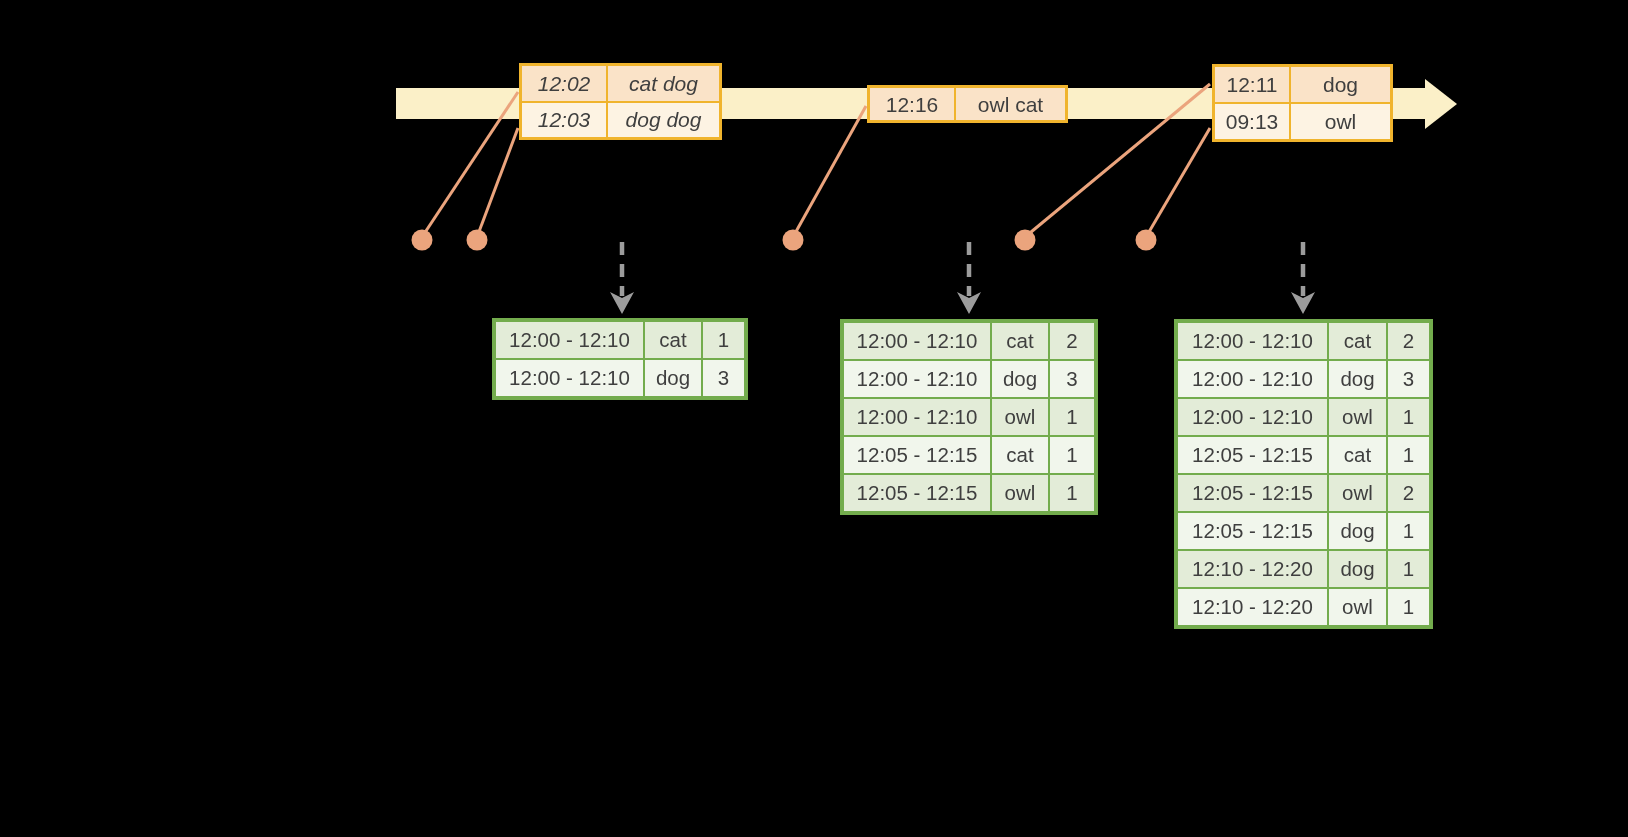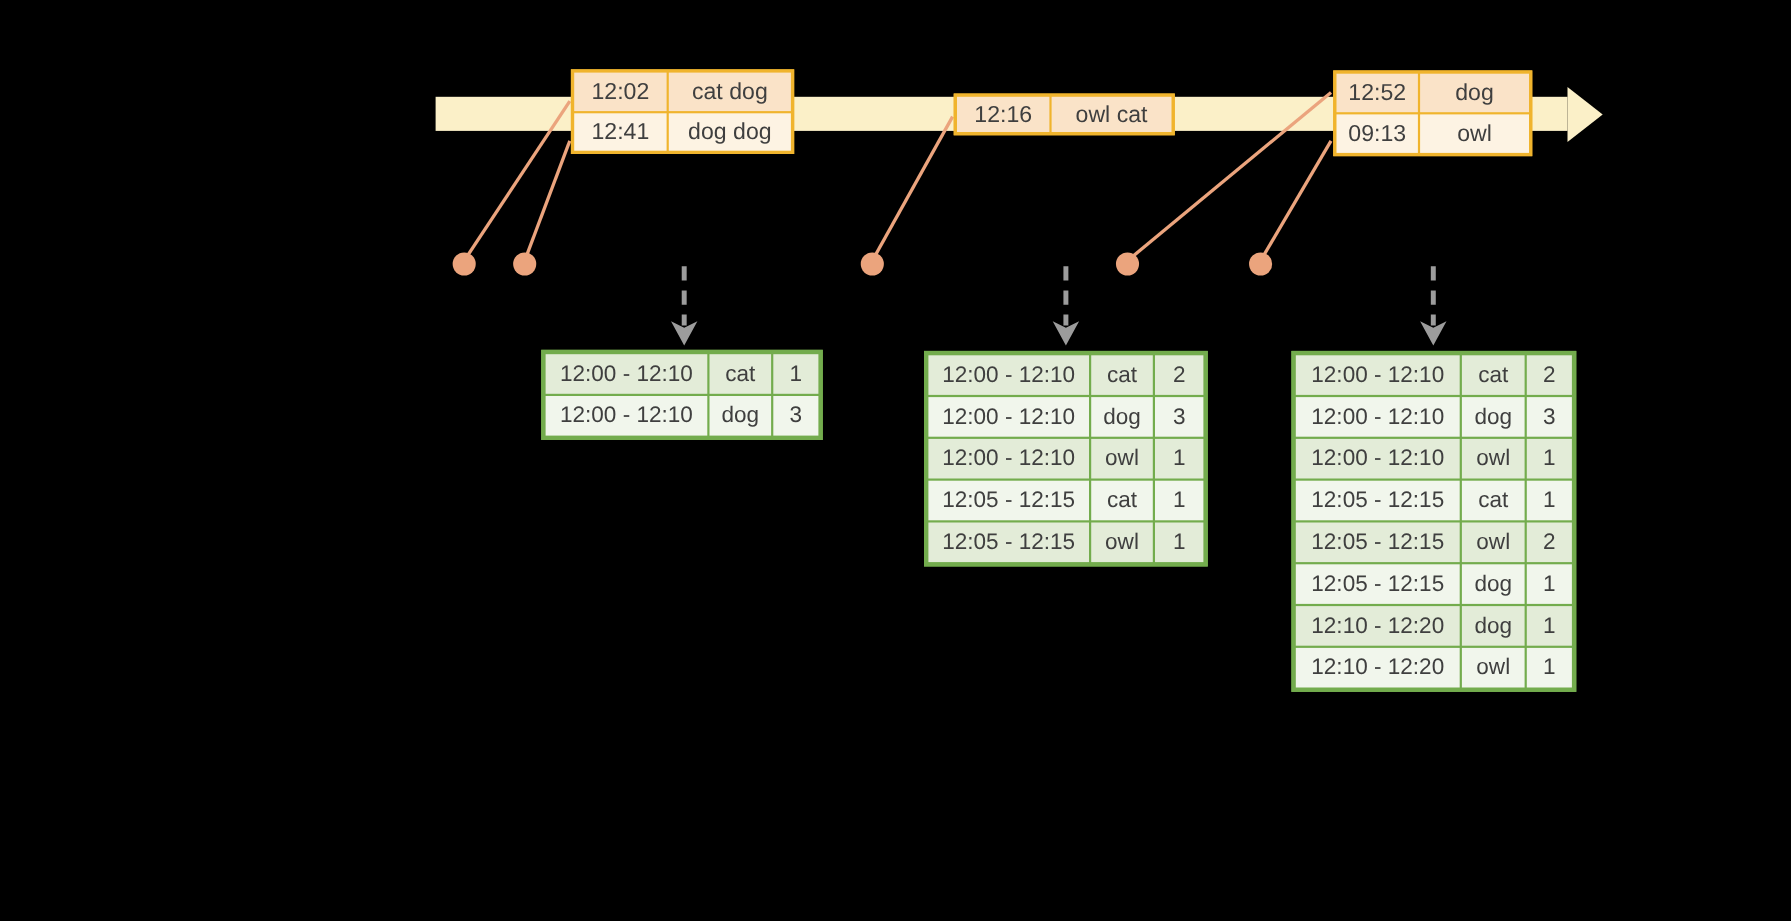--- a/index.html
+++ b/index.html
@@ -51,32 +51,32 @@
       <circle cx="1025" cy="240" r="10.5" fill="#EBA47D"></circle>
       <circle cx="1146" cy="240" r="10.5" fill="#EBA47D"></circle>
       <line x1="622" y1="242" x2="622" y2="296" stroke="#9C9C9C" stroke-width="4.5" stroke-dasharray="13 9"></line>
       <polygon points="610,292 622,314 634,292 622,298" fill="#9C9C9C"></polygon>
       <line x1="969" y1="242" x2="969" y2="296" stroke="#9C9C9C" stroke-width="4.5" stroke-dasharray="13 9"></line>
       <polygon points="957,292 969,314 981,292 969,298" fill="#9C9C9C"></polygon>
       <line x1="1303" y1="242" x2="1303" y2="296" stroke="#9C9C9C" stroke-width="4.5" stroke-dasharray="13 9"></line>
       <polygon points="1291,292 1303,314 1315,292 1303,298" fill="#9C9C9C"></polygon>
     </svg>
   <div id="events">
-      <div class="event-box" style="left: 519px; top: 63px; width: 203px; height: 77px; grid-template-columns: 84px 1fr; grid-template-rows: repeat(2, 1fr);">
+      <div class="event-box" style="left: 519px; top: 63px; width: 203px; height: 77px; grid-template-columns: 84px 1fr; grid-template-rows: repeat(2, 1fr); font-style: italic;">
         <div class="event-cell" style="background: var(--event-row-peach);">12:02</div>
         <div class="event-cell" style="background: var(--event-row-peach);">cat dog</div>
-        <div class="event-cell" style="background: var(--event-row-cream);">12:41</div>
+        <div class="event-cell" style="background: var(--event-row-cream);">12:03</div>
         <div class="event-cell" style="background: var(--event-row-cream);">dog dog</div>
       </div>
       <div class="event-box" style="left: 867px; top: 85px; width: 201px; height: 38px; grid-template-columns: 84px 1fr; grid-template-rows: repeat(1, 1fr);">
         <div class="event-cell" style="background: var(--event-row-peach);">12:16</div>
         <div class="event-cell" style="background: var(--event-row-peach);">owl cat</div>
       </div>
       <div class="event-box" style="left: 1212px; top: 64px; width: 181px; height: 78px; grid-template-columns: 74px 1fr; grid-template-rows: repeat(2, 1fr);">
-        <div class="event-cell" style="background: var(--event-row-peach);">12:52</div>
+        <div class="event-cell" style="background: var(--event-row-peach);">12:11</div>
         <div class="event-cell" style="background: var(--event-row-peach);">dog</div>
         <div class="event-cell" style="background: var(--event-row-cream);">09:13</div>
         <div class="event-cell" style="background: var(--event-row-cream);">owl</div>
       </div>
     </div>
   <div id="tables">
       <div class="gtable" style="left: 492px; top: 318px; width: 248px; height: 74px; grid-template-columns: 147px 56px 41px; grid-template-rows: repeat(2, 1fr);">
         <div class="gcell" style="background: var(--table-row-dark);">12:00 - 12:10</div>
         <div class="gcell" style="background: var(--table-row-dark);">cat</div>
         <div class="gcell" style="background: var(--table-row-dark);">1</div>

